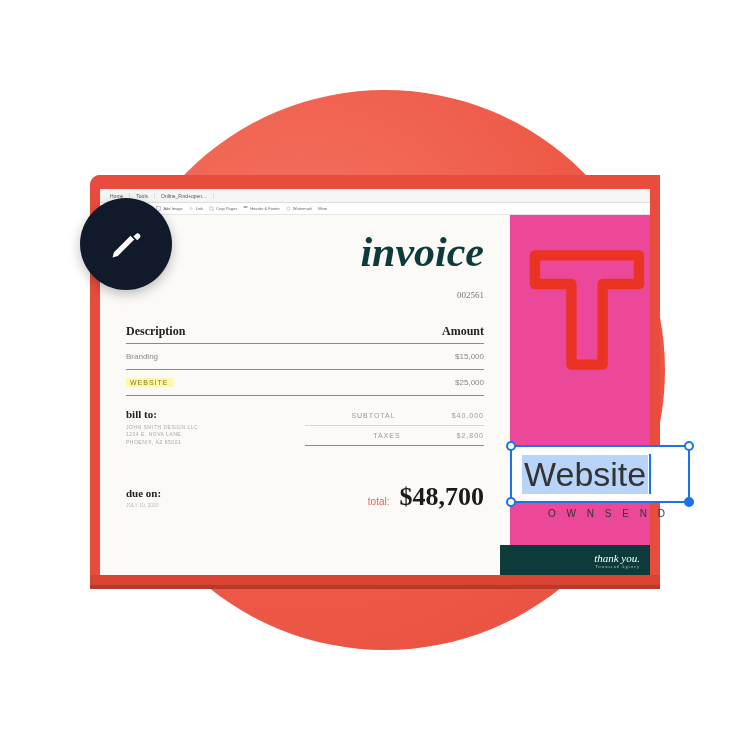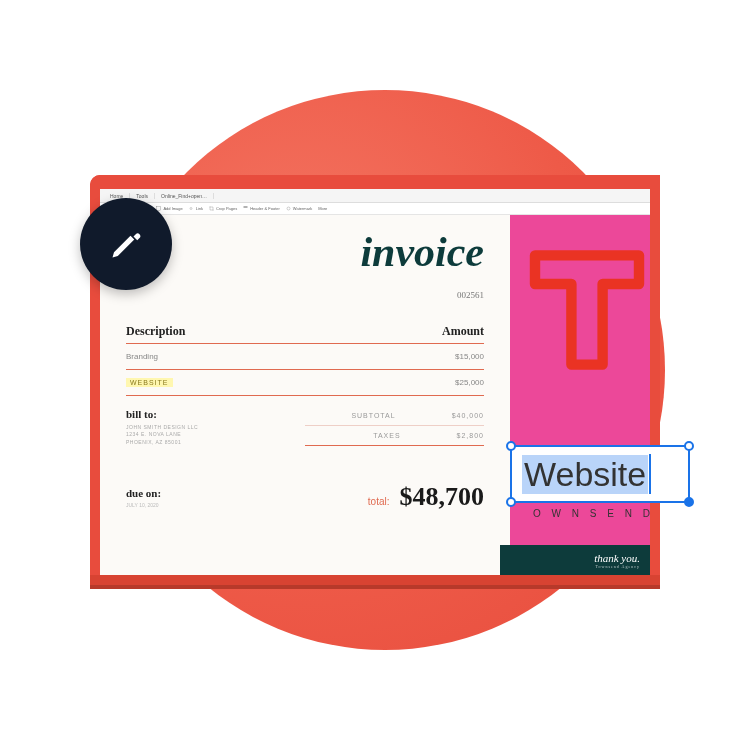--- a/index.html
+++ b/index.html
@@ -276,21 +276,21 @@
 }
 .edit-box .cursor {
   width: 2px;
   height: 40px;
   background: #1a73e8;
   margin-left: 1px;
 }
 .brand-under {
   position: absolute;
   top: 508px;
-  left: 533px;
+  left: 548px;
   font-size: 10px;
   letter-spacing: 4px;
   color: #333;
   z-index: 15;
 }
 </style>
 </head>
 <body>
 
 <div class="bg-circle"></div>

